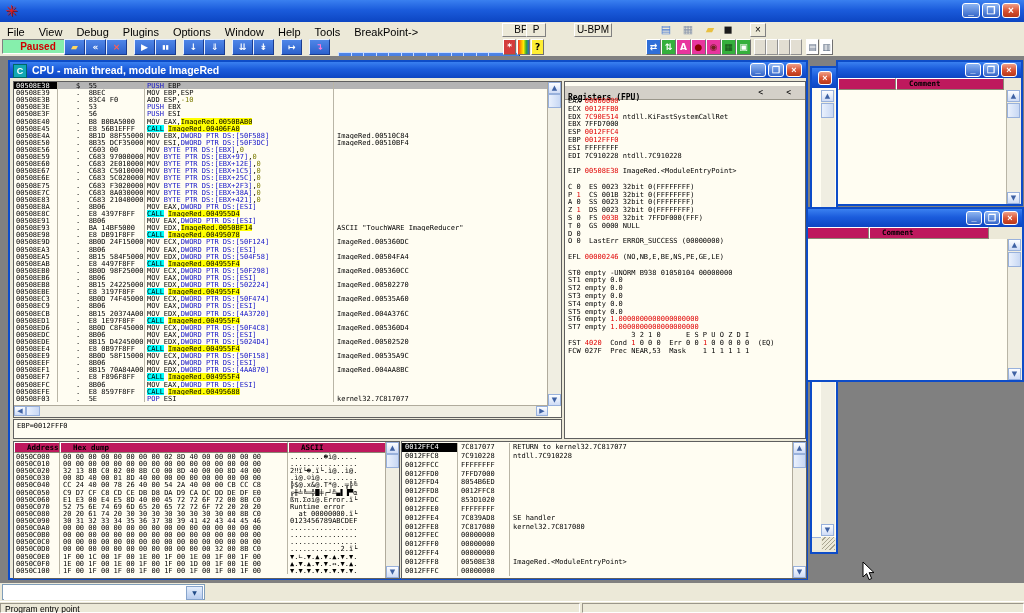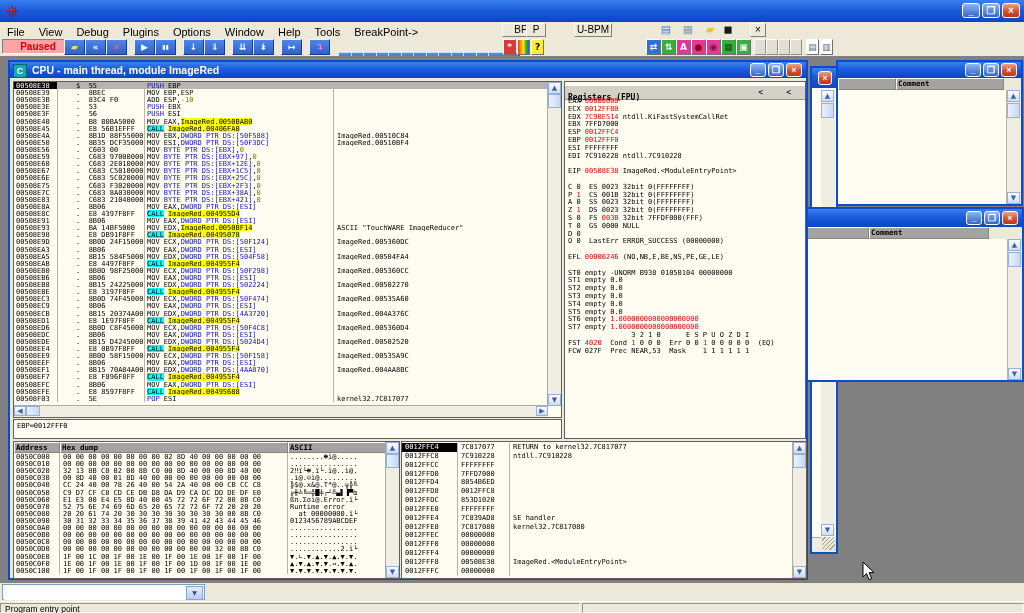--- a/index.html
+++ b/index.html
@@ -14,21 +14,21 @@
           text-align:center;box-sizing:border-box;}
   .xp-btn.close{background:linear-gradient(180deg,#f0a088,#d75030 55%,#b83818);}
   .sm-btn{width:16px;height:14px;font:bold 9px/12px "Liberation Sans",sans-serif;}
   
   #menubar{left:0;top:22px;width:1024px;height:16px;background:#ece9d8;border-bottom:1px solid #d8d4c8;}
   .mitem{display:inline-block;padding:0 7px;font:11px/16px "Liberation Sans",sans-serif;color:#000;}
   .flatbtn{position:absolute;top:1px;height:14px;background:#ece9d8;border:1px solid;
            border-color:#fff #808080 #808080 #fff;font:10px/12px "Liberation Sans",sans-serif;
            text-align:center;box-sizing:border-box;}
   #toolbar{left:0;top:38px;width:1024px;height:18px;background:#ece9d8;}
-  #paused{left:2px;top:1px;width:72px;height:15px;background:#fca5a5;border:1px solid;
+  #paused{left:2px;top:1px;width:72px;height:15px;background:#86efac;border:1px solid;
           border-color:#808080 #fff #fff #808080;color:#d00000;font:bold 10px/14px "Liberation Sans",sans-serif;
           text-align:center;box-sizing:border-box;}
   .tbtn{position:absolute;top:1px;width:21px;height:16px;box-sizing:border-box;
         border:1px solid;border-color:#e8f0ff #1a3c90 #1a3c90 #e8f0ff;
         background:linear-gradient(180deg,#4f86e8,#2d62cc);color:#fff;
         font:bold 9px/14px "DejaVu Sans",sans-serif;text-align:center;overflow:hidden;}
   .lbtn{position:absolute;top:14px;width:32px;height:16px;box-sizing:border-box;
         border:1px solid;border-color:#cfe0ff #1a3c90 #1a3c90 #cfe0ff;
         background:linear-gradient(180deg,#4f86e8,#2d62cc);color:#fff;
         font:7px/14px "Liberation Serif",serif;text-align:center;overflow:hidden;}
@@ -73,23 +73,23 @@
   
   .xrow{display:flex;height:7.12px;line-height:7.3px;font:7px "DejaVu Sans Mono","Liberation Mono",monospace;white-space:pre;}
   .x-a{width:46px;padding-left:2px;border-right:1px solid #b9b5a6;box-sizing:border-box;}
   .x-h{width:228px;padding-left:3px;border-right:1px solid #b9b5a6;box-sizing:border-box;}
   .x-s{flex:1;padding-left:2px;overflow:hidden;}
   .srow{display:flex;height:8.85px;line-height:9px;font:7px "DejaVu Sans Mono","Liberation Mono",monospace;white-space:pre;}
   .s-a{width:56px;padding-left:3px;border-right:1px solid #b9b5a6;box-sizing:border-box;}
   .s-v{width:52px;padding-left:3px;border-right:1px solid #b9b5a6;box-sizing:border-box;}
   .s-c{flex:1;padding-left:3px;overflow:hidden;}
   .srow.sel .s-a{background:#000;color:#fff;}
-  .hcell{display:inline-block;box-sizing:border-box;height:11px;background:#a3a3a3;
+  .hcell{display:inline-block;box-sizing:border-box;height:11px;background:#be185d;
          border:1px solid;border-color:#fff #8a8674 #8a8674 #fff;
-         font:bold 7.5px/9px "DejaVu Sans Mono","Liberation Mono",monospace;padding-left:1px;vertical-align:top;}
+         font:bold 7.5px/9px "DejaVu Sans Mono","Liberation Mono",monospace;padding-left:12px;vertical-align:top;}
   
   #cmdrow{left:0;top:583px;width:1024px;height:18px;background:#ece9d8;}
   #combo{position:absolute;left:2px;top:1px;width:203px;height:16px;background:#fff;
          border:1px solid #7f9db9;box-sizing:border-box;}
   #combo-btn{position:absolute;right:1px;top:1px;width:15px;height:12px;border:1px solid #86a4cc;
          background:linear-gradient(180deg,#e4eefc,#b8ccee);color:#204a87;
          font:6px/11px "DejaVu Sans",sans-serif;text-align:center;}
   #statusbar{left:0;top:601px;width:1024px;height:12px;background:#ece9d8;border-top:1px solid #fff;}
   .spanel{position:absolute;top:1px;height:10px;border:1px solid;border-color:#9a968a #fff #fff #9a968a;
           font:8.5px/10px "Liberation Sans",sans-serif;padding-left:4px;box-sizing:border-box;color:#000;}

